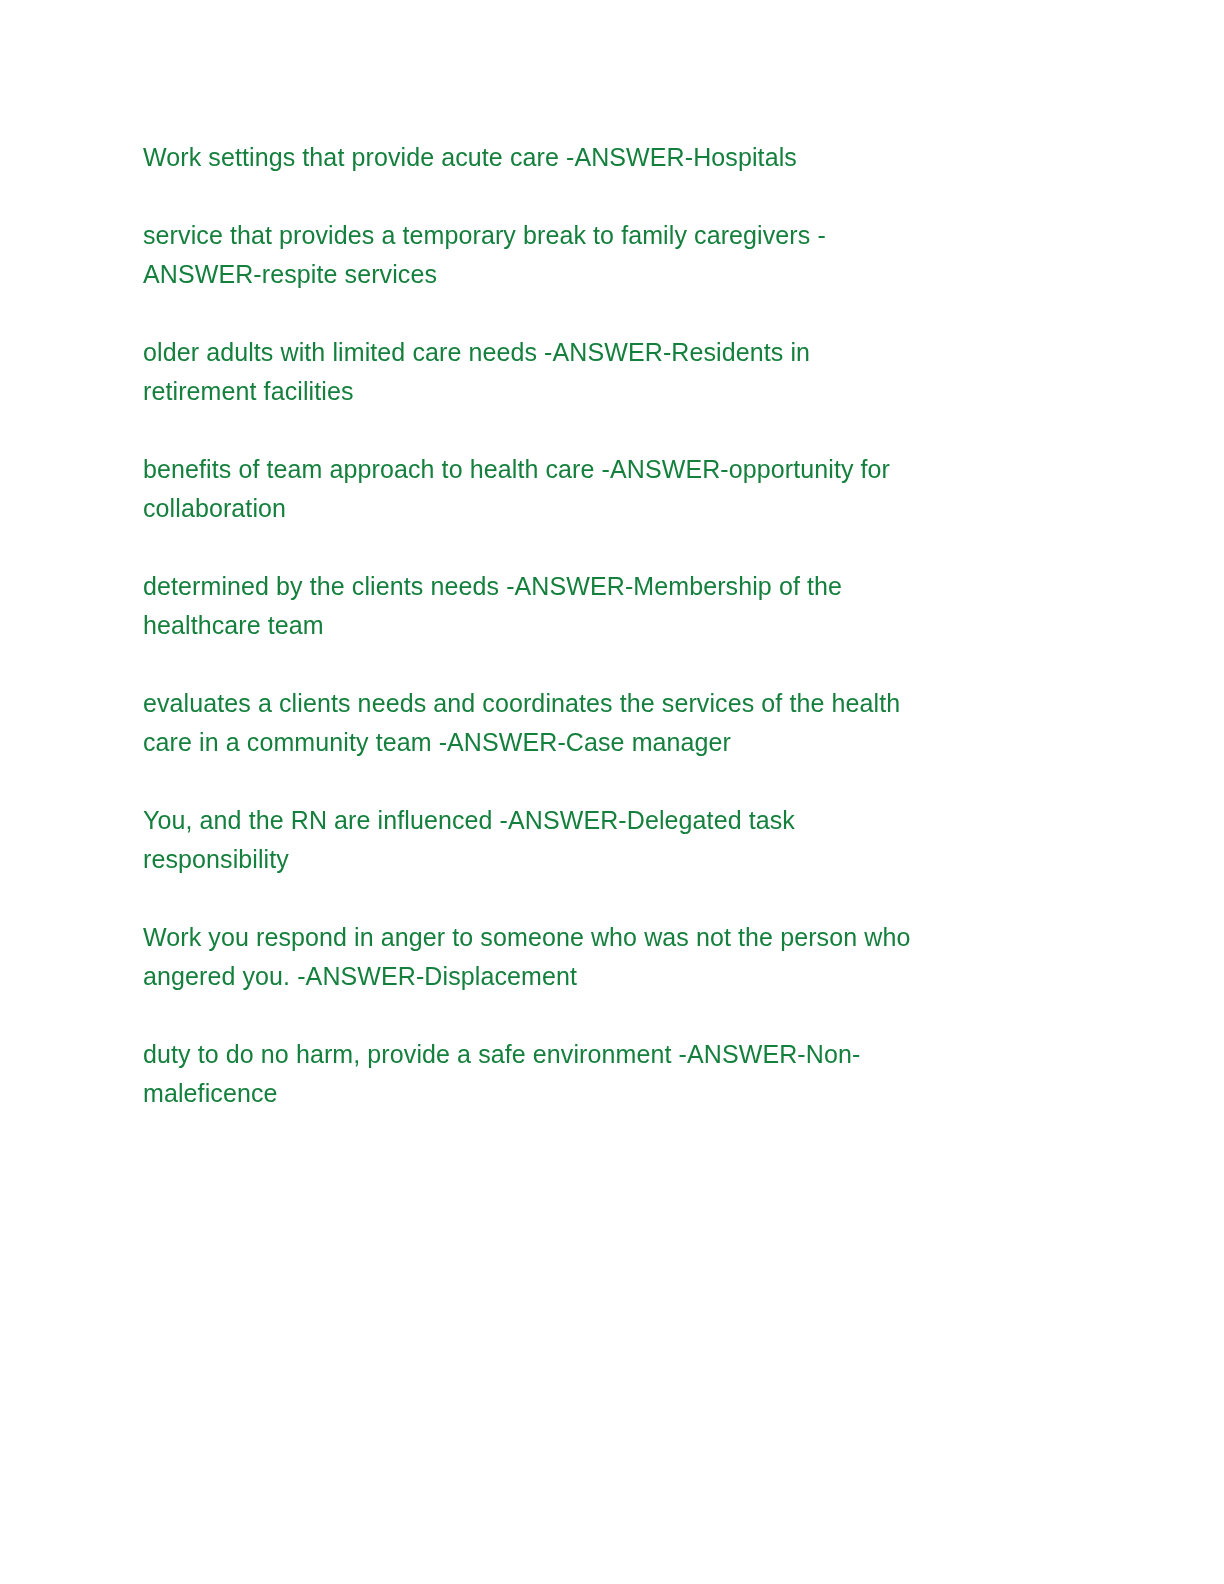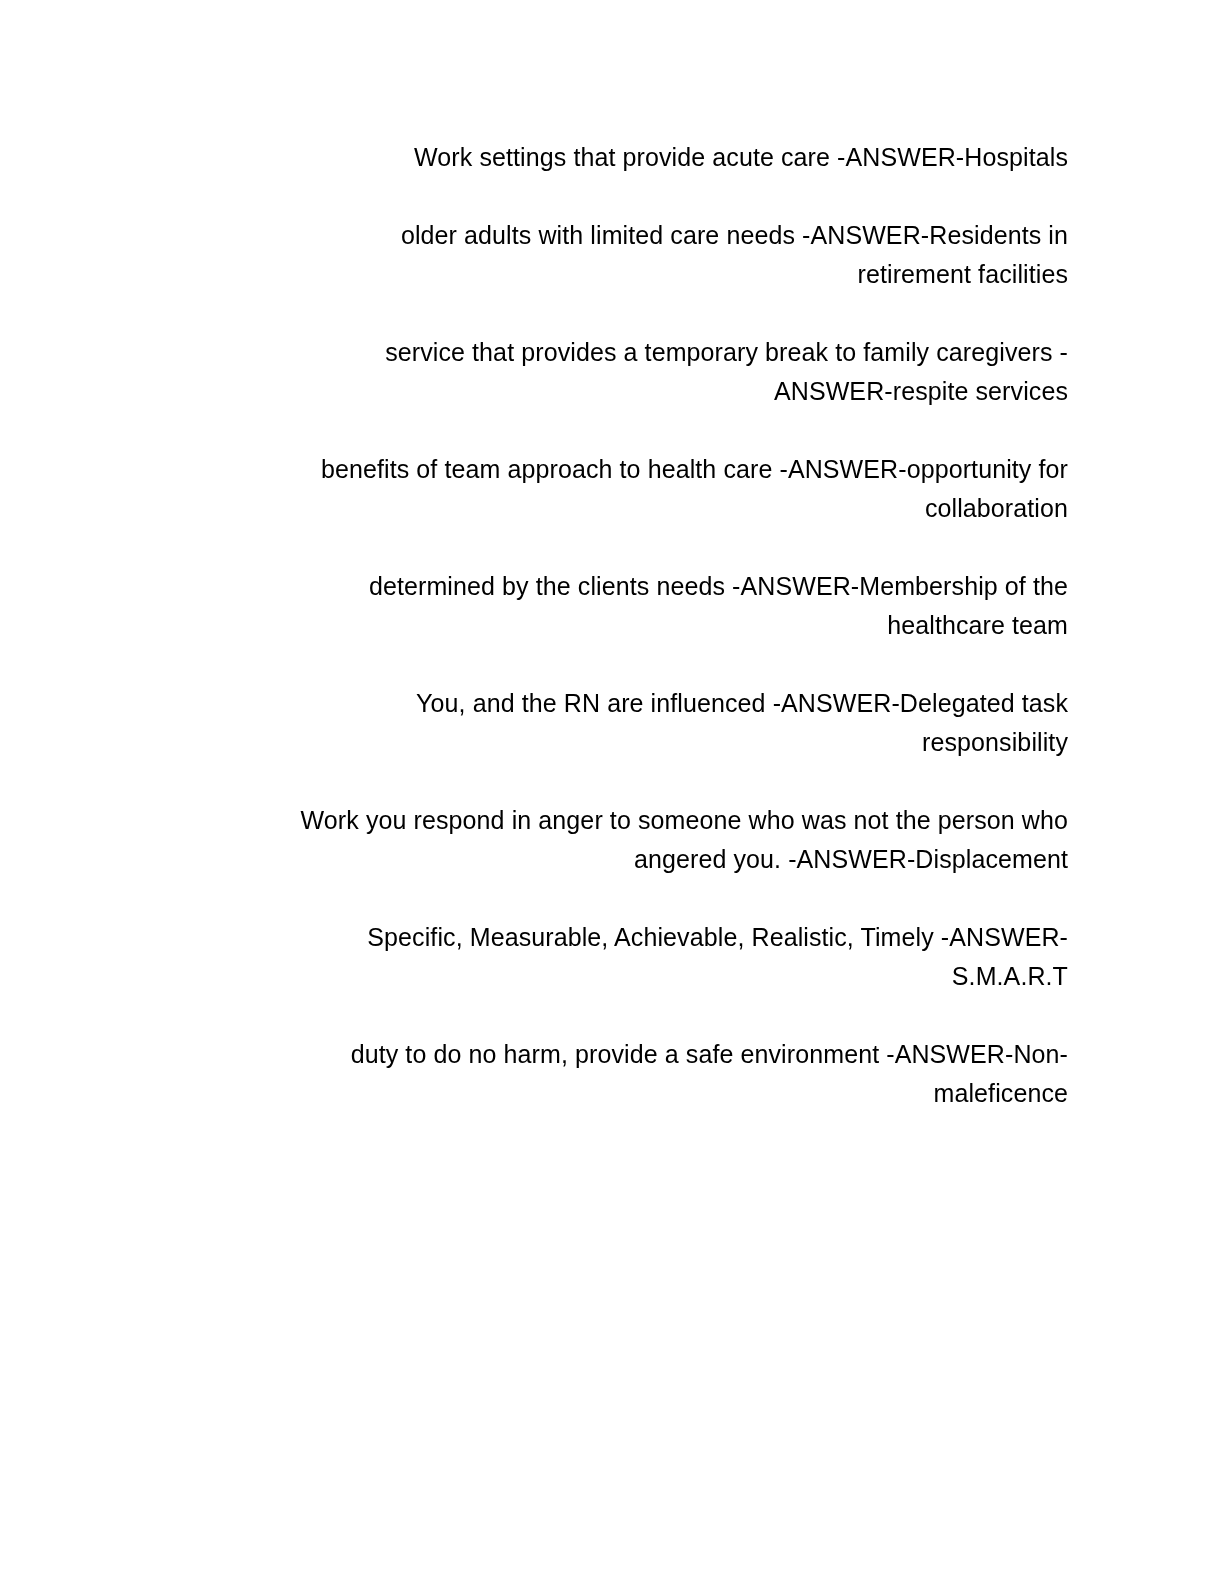--- a/index.html
+++ b/index.html
@@ -17,42 +17,41 @@
     width: 1224px;
     height: 1584px;
     padding: 138px 150px 0 143px;
     background: #ffffff;
   }
   .qa-item {
     font-family: "Liberation Sans", sans-serif;
     font-size: 25px;
     line-height: 39px;
     font-weight: 400;
-    color: #000000;
+    color: #15803d;
     margin: 0 0 39px 0;
     max-width: 925px;
     white-space: pre-line; 
     letter-spacing: 0.1px;
-    text-align: right;
   }
 </style>
 </head>
 <body>
 
 <div class="page">
   <p class="qa-item">Work settings that provide acute care -ANSWER-Hospitals</p>
+  <p class="qa-item">service that provides a temporary break to family caregivers -
+ANSWER-respite services</p>
   <p class="qa-item">older adults with limited care needs -ANSWER-Residents in
 retirement facilities</p>
-  <p class="qa-item">service that provides a temporary break to family caregivers -
-ANSWER-respite services</p>
   <p class="qa-item">benefits of team approach to health care -ANSWER-opportunity for
 collaboration</p>
   <p class="qa-item">determined by the clients needs -ANSWER-Membership of the
 healthcare team</p>
+  <p class="qa-item">evaluates a clients needs and coordinates the services of the health
+care in a community team -ANSWER-Case manager</p>
   <p class="qa-item">You, and the RN are influenced -ANSWER-Delegated task
 responsibility</p>
   <p class="qa-item">Work you respond in anger to someone who was not the person who
 angered you. -ANSWER-Displacement</p>
-  <p class="qa-item">Specific, Measurable, Achievable, Realistic, Timely -ANSWER-
-S.M.A.R.T</p>
   <p class="qa-item">duty to do no harm, provide a safe environment -ANSWER-Non-
 maleficence</p>
 </div>
 
 </body></html>

